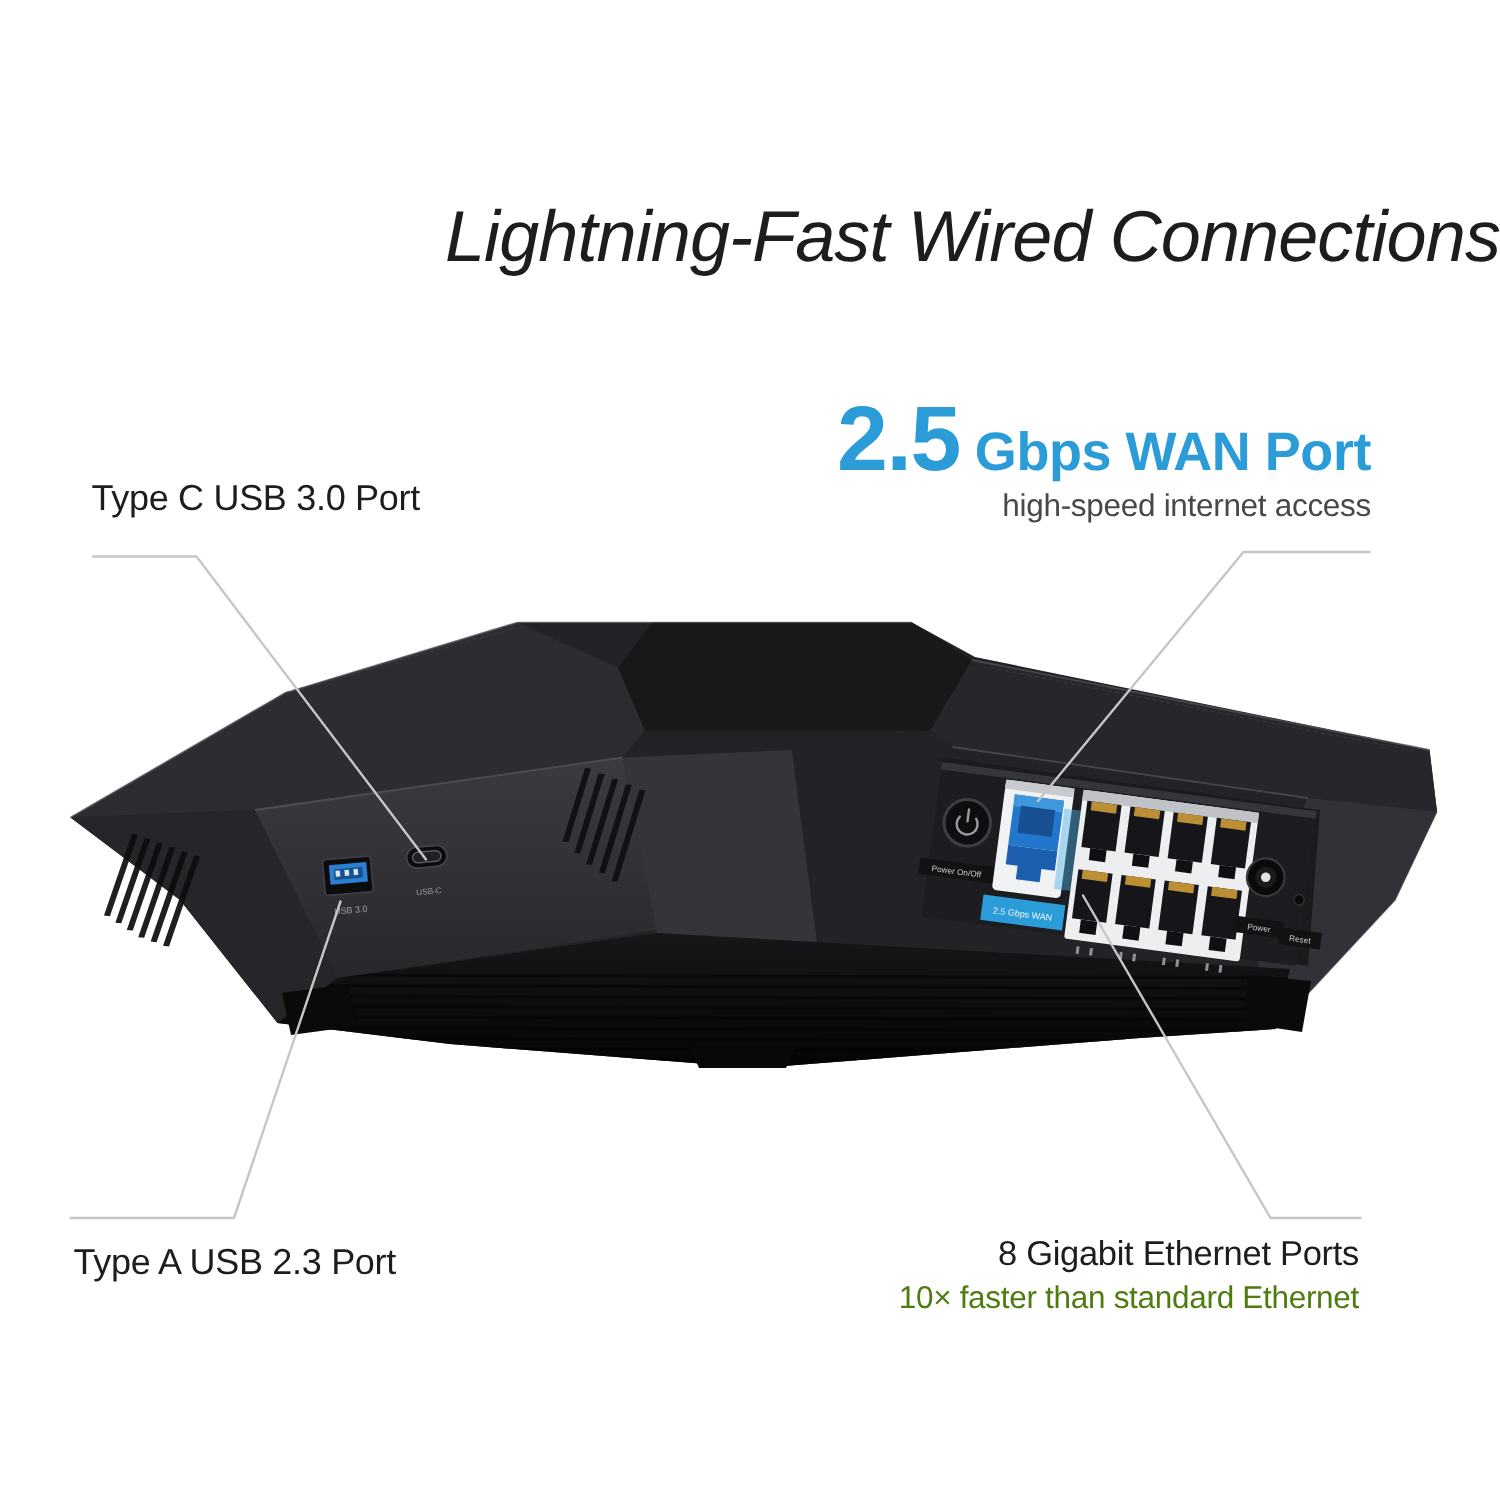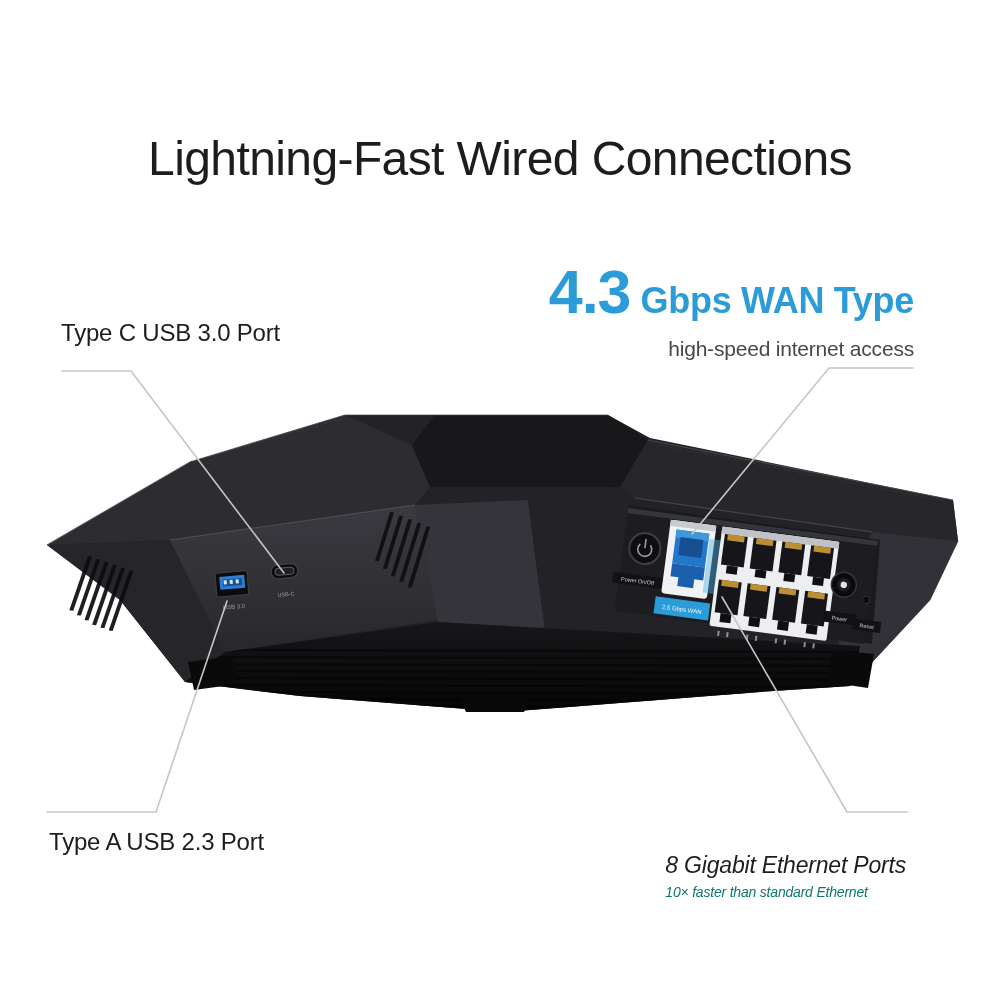--- a/index.html
+++ b/index.html
@@ -2,50 +2,50 @@
 <html><head>
 <meta charset="utf-8">
 <style>
   html,body{margin:0;padding:0;}
   body{
     width:1000px;height:1000px;position:relative;background:#ffffff;overflow:hidden;
     font-family:"Liberation Sans", sans-serif;
   }
   .stage{position:absolute;inset:0;}
   .title{
-    position:absolute;left:0;right:0;top:101px;text-align:center;
-    font-size:48px;font-weight:400;letter-spacing:-0.6px;color:#1d1d1f;line-height:1.1;
+    position:absolute;left:0;right:0;top:101px;text-align:right;
+    font-size:48px;font-weight:400;letter-spacing:-0.6px;color:#1d1d1f;line-height:1.1;font-style:italic;
   }
   .callout-label{font-size:24px;color:#1d1d1f;font-weight:400;letter-spacing:-0.2px;}
   .type-c{position:absolute;left:61px;top:319px;}
   .type-a{position:absolute;left:49px;top:828px;}
   .wan{position:absolute;right:86px;top:262px;text-align:right;}
   .wan-top{display:flex;align-items:baseline;justify-content:flex-end;gap:10px;color:#2b9cd8;}
   .wan-value{font-size:61px;font-weight:700;letter-spacing:-1px;line-height:1;}
   .wan-unit{font-size:36px;font-weight:700;letter-spacing:-0.3px;}
-  .wan-sub{font-size:21px;color:#48484a;margin-top:14px;letter-spacing:-0.2px;}
-  .eth{position:absolute;right:94px;top:852px;text-align:left;font-style:italic;}
+  .wan-sub{font-size:21px;color:#48484a;margin-top:3px;letter-spacing:-0.2px;}
+  .eth{position:absolute;right:94px;top:822px;text-align:right;}
   .eth-main{font-size:23px;color:#1d1d1f;letter-spacing:-0.2px;}
-  .eth-sub{font-size:14px;color:#0f766e;margin-top:5px;letter-spacing:-0.2px;}
+  .eth-sub{font-size:21px;color:#4d7c0f;margin-top:5px;letter-spacing:-0.2px;}
   svg.device{position:absolute;left:0;top:0;}
   svg text{font-family:"Liberation Sans", sans-serif;}
 </style>
 </head>
 <body>
 
 <div class="stage">
 
   <h1 class="title">Lightning-Fast Wired Connections</h1>
 
   <div class="callout-label type-c">Type C USB 3.0 Port</div>
 
   <div class="wan">
     <div class="wan-top">
-      <span class="wan-value">4.3</span>
-      <span class="wan-unit">Gbps WAN Type</span>
+      <span class="wan-value">2.5</span>
+      <span class="wan-unit">Gbps WAN Port</span>
     </div>
     <div class="wan-sub">high-speed internet access</div>
   </div>
 
   <svg class="device" width="1000" height="1000" viewBox="0 0 1000 1000">
     <defs>
       <linearGradient id="frontGrad" x1="0" y1="0" x2="0" y2="1">
         <stop offset="0" stop-color="#3a3a40"></stop>
           <stop offset="1" stop-color="#28282c"></stop>
       </linearGradient>

